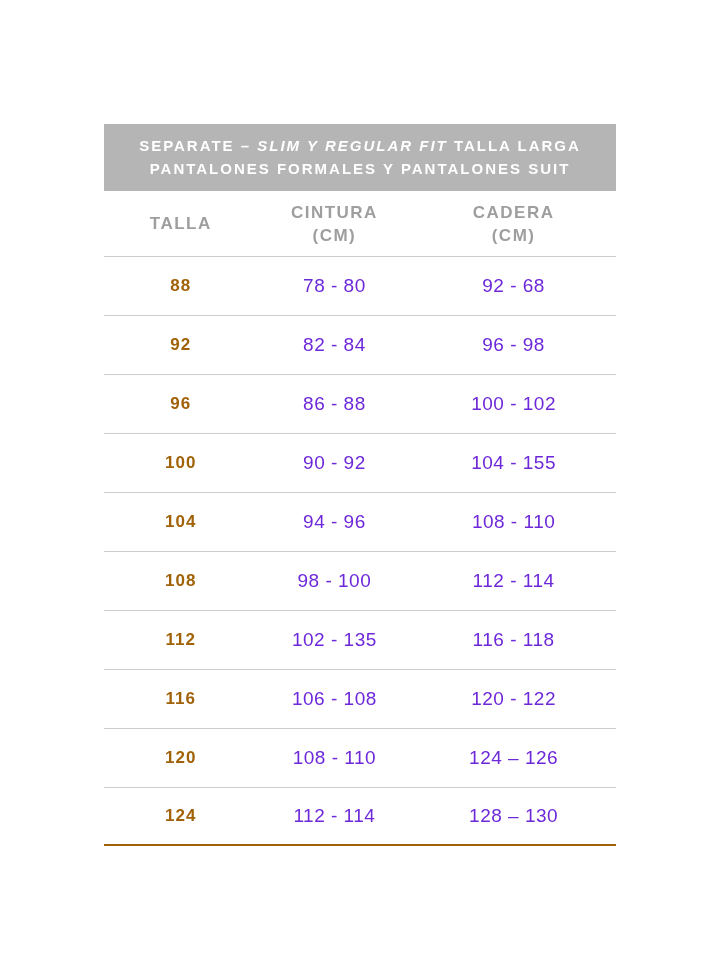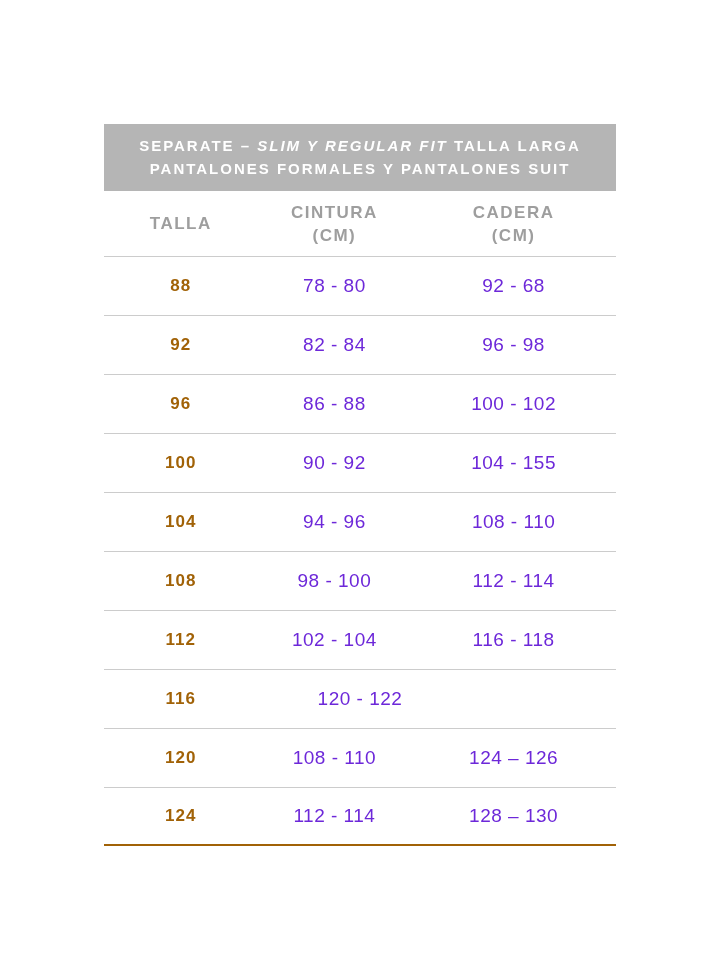--- a/index.html
+++ b/index.html
@@ -122,25 +122,26 @@
       <div class="cell cell-val  c2">94 - 96</div>
       <div class="cell cell-val  c3">108 - 110</div>
     </div>
     <div class="row">
       <div class="cell cell-size c1">108</div>
       <div class="cell cell-val  c2">98 - 100</div>
       <div class="cell cell-val  c3">112 - 114</div>
     </div>
     <div class="row">
       <div class="cell cell-size c1">112</div>
-      <div class="cell cell-val  c2">102 - 104</div>
+      <div class="cell cell-val  c2">102 - 135</div>
       <div class="cell cell-val  c3">116 - 118</div>
     </div>
     <div class="row">
       <div class="cell cell-size c1">116</div>
+      <div class="cell cell-val  c2">106 - 108</div>
       <div class="cell cell-val  c3">120 - 122</div>
     </div>
     <div class="row">
       <div class="cell cell-size c1">120</div>
       <div class="cell cell-val  c2">108 - 110</div>
       <div class="cell cell-val  c3">124 – 126</div>
     </div>
     <div class="row">
       <div class="cell cell-size c1">124</div>
       <div class="cell cell-val  c2">112 - 114</div>

